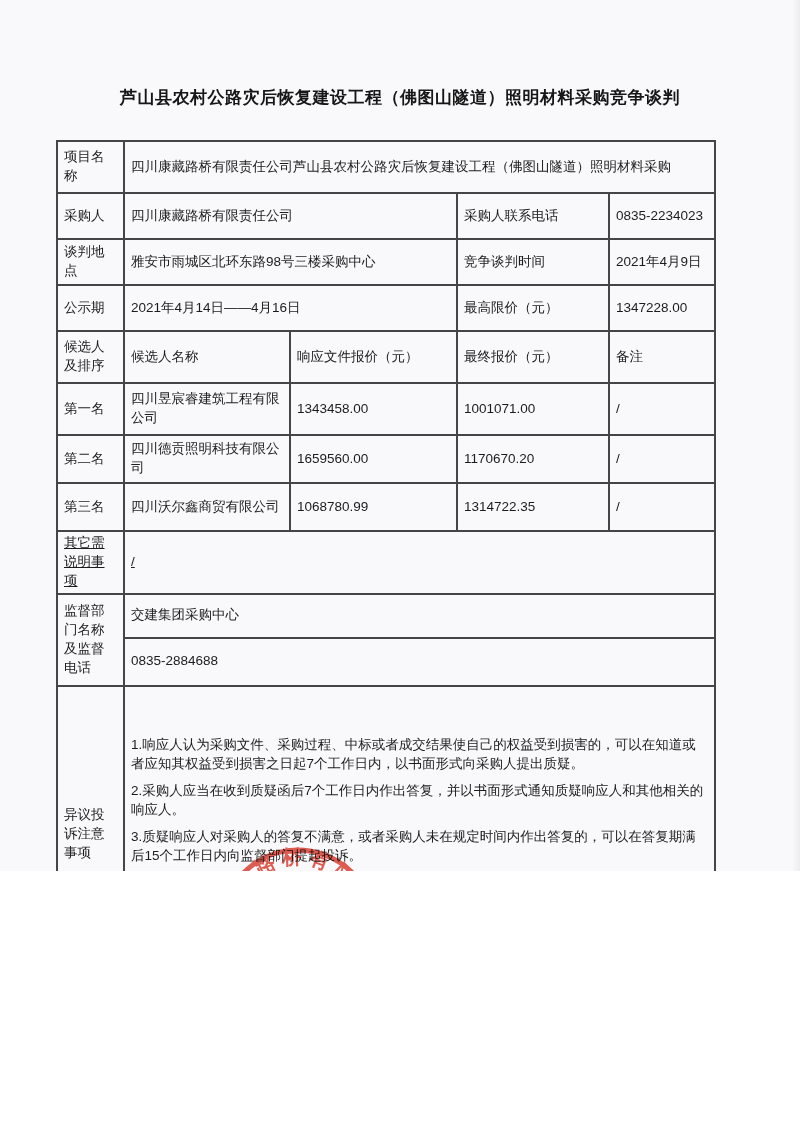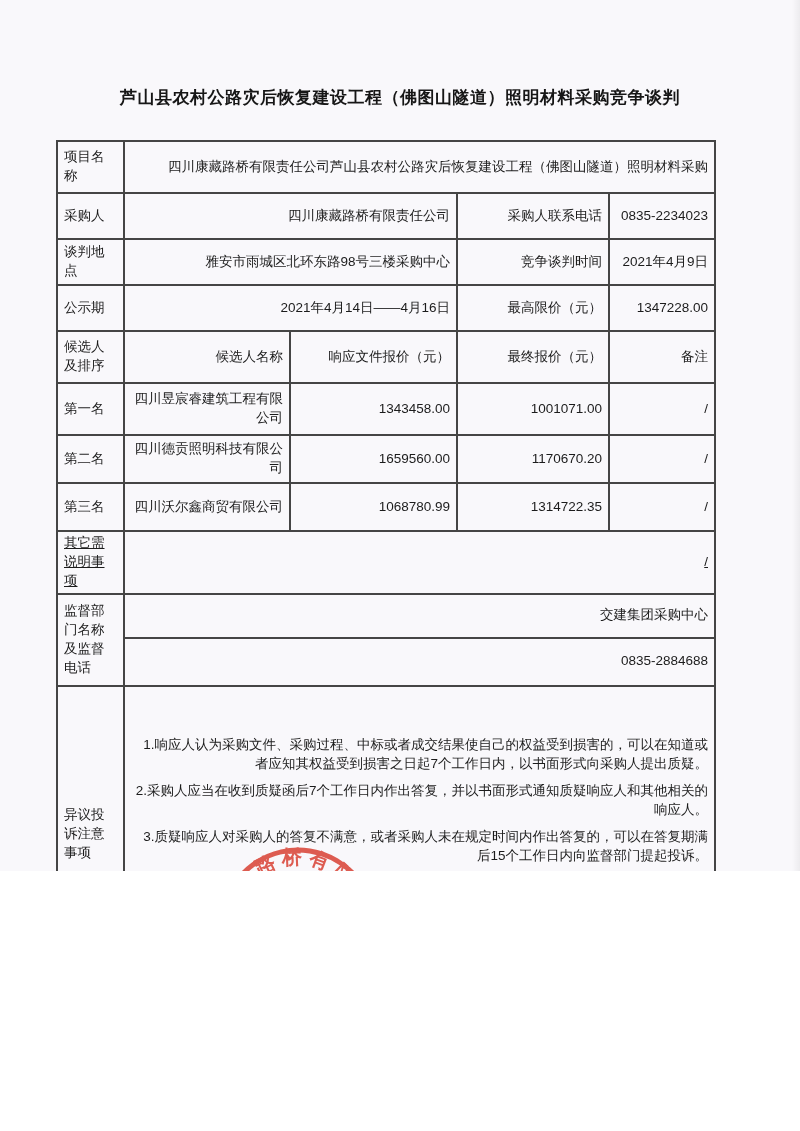--- a/index.html
+++ b/index.html
@@ -24,22 +24,22 @@
     position:absolute;left:56px;top:140px;
     width:658px;border-collapse:collapse;table-layout:fixed;
   }
   table.doc td{
     border:2px solid #454545;
     font-size:13.5px;line-height:1.4;color:#1c1c1c;
     padding:2px 6px;vertical-align:middle;
     overflow:hidden;
   }
   td.lbl{padding:2px 3px 2px 5px;text-align:left;}
-  td.c{text-align:right;}
-  td.l{text-align:right;}
+  td.c{text-align:left;}
+  td.l{text-align:left;}
   td.notice{padding:6px 10px 6px 8px;}
   .notice p{margin:8px 0 3px 0;}
   
   tr.h46 td{height:46px;} tr.h40 td{height:40px;} tr.h42 td{height:42px;}
   tr.h44 td{height:44px;text-decoration:underline;} tr.h38 td{height:38px;} tr.h292 td{height:292px;}
   .sign-line{
     position:absolute;left:68px;top:912px;
     font-size:20px;color:#222;letter-spacing:1px;text-align:right;
   }
   .seal{

